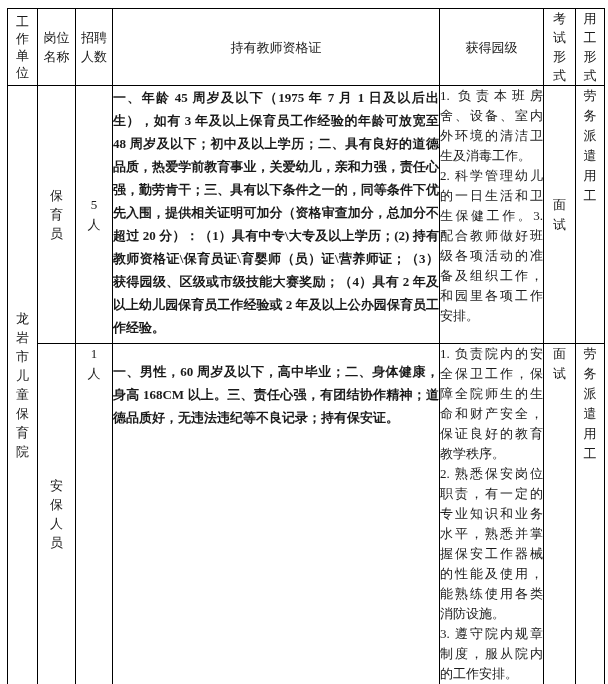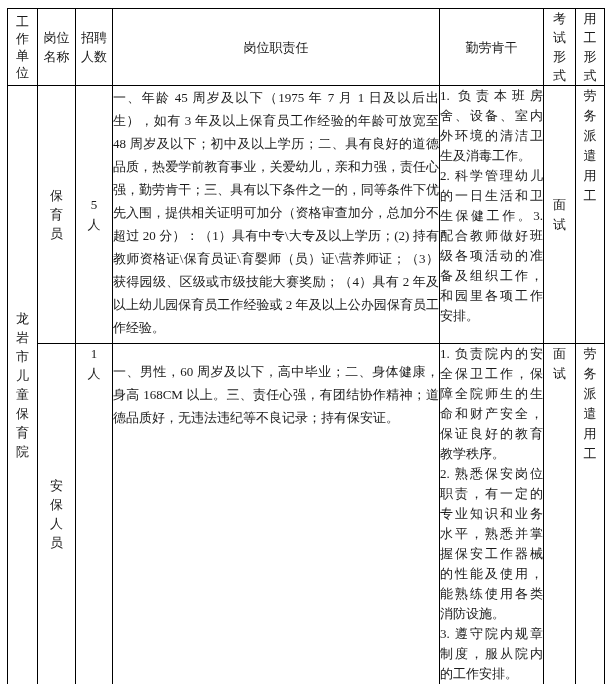--- a/index.html
+++ b/index.html
@@ -31,20 +31,21 @@
   td.c{text-align:center;vertical-align:middle;}
   td.vtext{line-height:19px;}
   td.hdrcell{line-height:19px;text-align:center;vertical-align:middle;}
   td.hdr-workunit{line-height:17px;}
   
   td.qual{
     vertical-align:top;
     text-align:justify;
     line-height:23px;
     padding:2px 8px 2px 7px;
+    font-weight:bold;
   }
   td.qual.r2{padding-top:16px;}
   td.resp{
     vertical-align:top;
     text-align:justify;
     line-height:20px;
     padding:0 4px 0 4px;
   }
   
   td.count{line-height:20px;}
@@ -71,22 +72,22 @@
   <tbody>
     <tr class="hdr">
       <td class="hdrcell hdr-workunit">工
 作
 单
 位</td>
       <td class="hdrcell">岗位
 名称</td>
       <td class="hdrcell">招聘
 人数</td>
-      <td class="hdrcell">岗位职责任</td>
-      <td class="hdrcell">勤劳肯干</td>
+      <td class="hdrcell">持有教师资格证</td>
+      <td class="hdrcell">获得园级</td>
       <td class="hdrcell">考
 试
 形
 式</td>
       <td class="hdrcell">用
 工
 形
 式</td>
     </tr>
 

